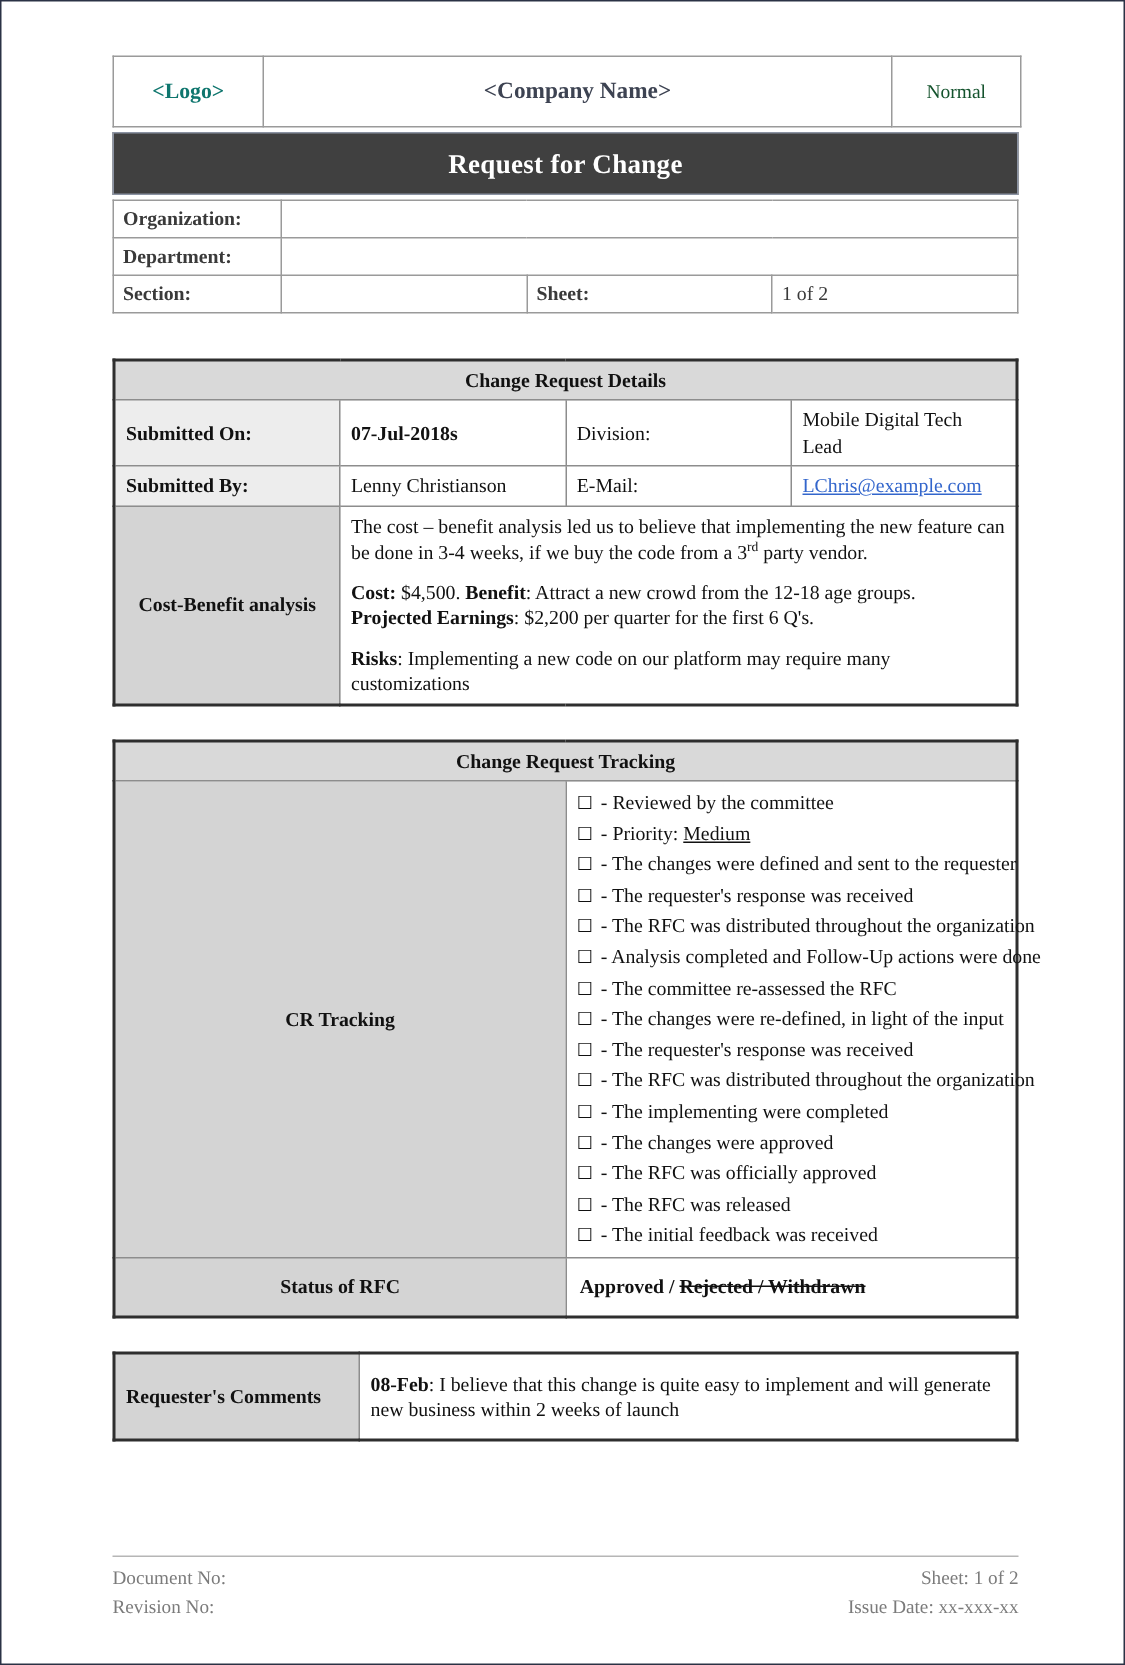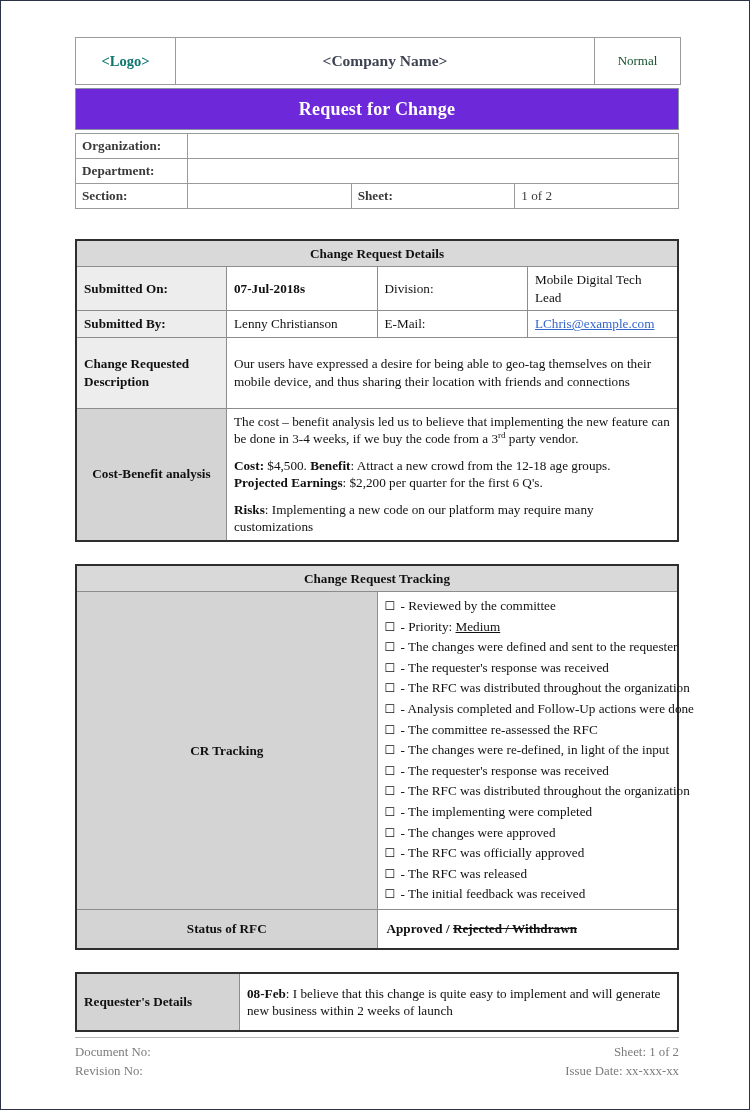--- a/index.html
+++ b/index.html
@@ -64,21 +64,21 @@
   .normal-cell {
     font-size: 13px;
     color: #14532d;
   }
 
   
   .title-bar {
     width: 604px;
     height: 42px;
     margin-top: 3px;
-    background: #6d28d9;
+    background: #404040;
     border: 1px solid #8b93a3;
     box-sizing: border-box;
     display: flex;
     align-items: center;
     justify-content: center;
   }
   .title-bar span {
     color: #ffffff;
     font-weight: bold;
     font-size: 18px;
@@ -227,24 +227,20 @@
       <td class="lbl-light" style="width:148px;">Submitted On:</td>
       <td class="bold-val" style="width:150px;">07-Jul-2018s</td>
       <td class="plain-lbl" style="width:145px;">Division:</td>
       <td class="plain-lbl" style="width:155px;">Mobile Digital Tech Lead</td>
     </tr>
     <tr>
       <td class="lbl-light">Submitted By:</td>
       <td class="plain-lbl">Lenny Christianson</td>
       <td class="plain-lbl">E-Mail:</td>
       <td><a class="mail" href="#">LChris@example.com</a></td>
-    </tr>
-    <tr>
-      <td class="lbl-light" style="vertical-align:middle;">Change Requested Description</td>
-      <td class="body-cell" colspan="3" style="height:62px;">Our users have expressed a desire for being able to geo-tag themselves on their mobile device, and thus sharing their location with friends and connections</td>
     </tr>
     <tr>
       <td class="lbl center-lbl">Cost-Benefit analysis</td>
       <td class="body-cell" colspan="3" style="height:120px;">
         <p><span>The cost – benefit analysis led us to believe that implementing the new feature can be done in 3-4 weeks, if we buy the code from a 3</span><sup>rd</sup><span> party vendor.</span></p>
         <p><b>Cost:</b><span> $4,500. </span><b>Benefit</b><span>: Attract a new crowd from the 12-18 age groups.</span><br><b>Projected Earnings</b><span>: $2,200 per quarter for the first 6 Q's.</span></p>
         <p><b>Risks</b><span>: Implementing a new code on our platform may require many customizations</span></p>
       </td>
     </tr>
   </tbody>
@@ -284,21 +280,21 @@
       <td class="status-val" style="padding-left:9px;"><span>Approved / </span><span class="strike">Rejected / Withdrawn</span></td>
     </tr>
   </tbody>
     </table>
 
   <div class="block-gap-md"></div>
 
   <table class="doc outer">
     <tbody>
         <tr>
-      <td class="lbl" style="width:148px; vertical-align:middle; height:48px;">Requester's Details</td>
+      <td class="lbl" style="width:148px; vertical-align:middle; height:48px;">Requester's Comments</td>
       <td class="body-cell" style="vertical-align:middle;"><b>08-Feb</b><span>: I believe that this change is quite easy to implement and will generate new business within 2 weeks of launch</span></td>
     </tr>
   </tbody>
     </table>
 
   <div class="footer">
     <div class="footer-row">
       <span>Document No:</span>
       <span>Sheet: 1 of 2</span>
     </div>

